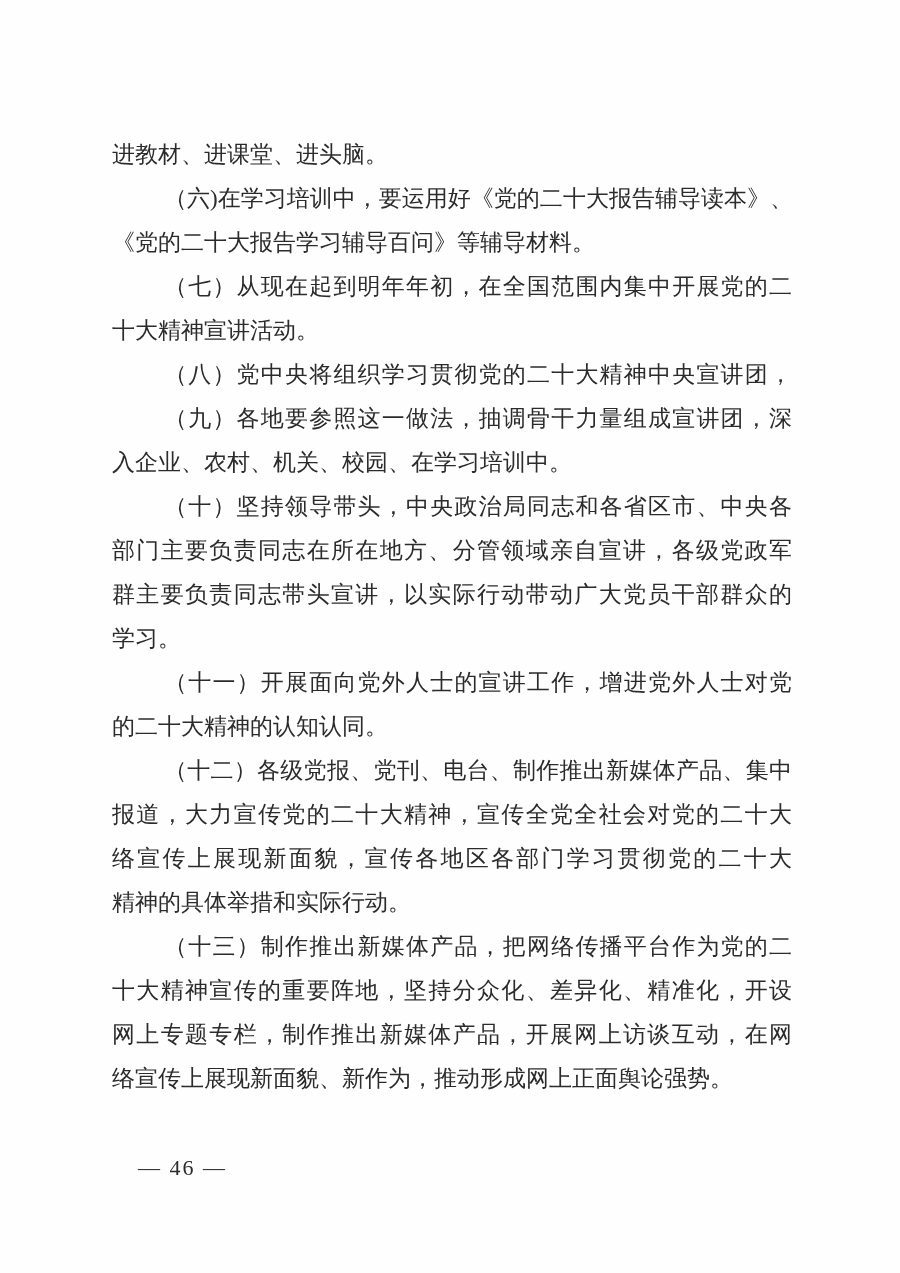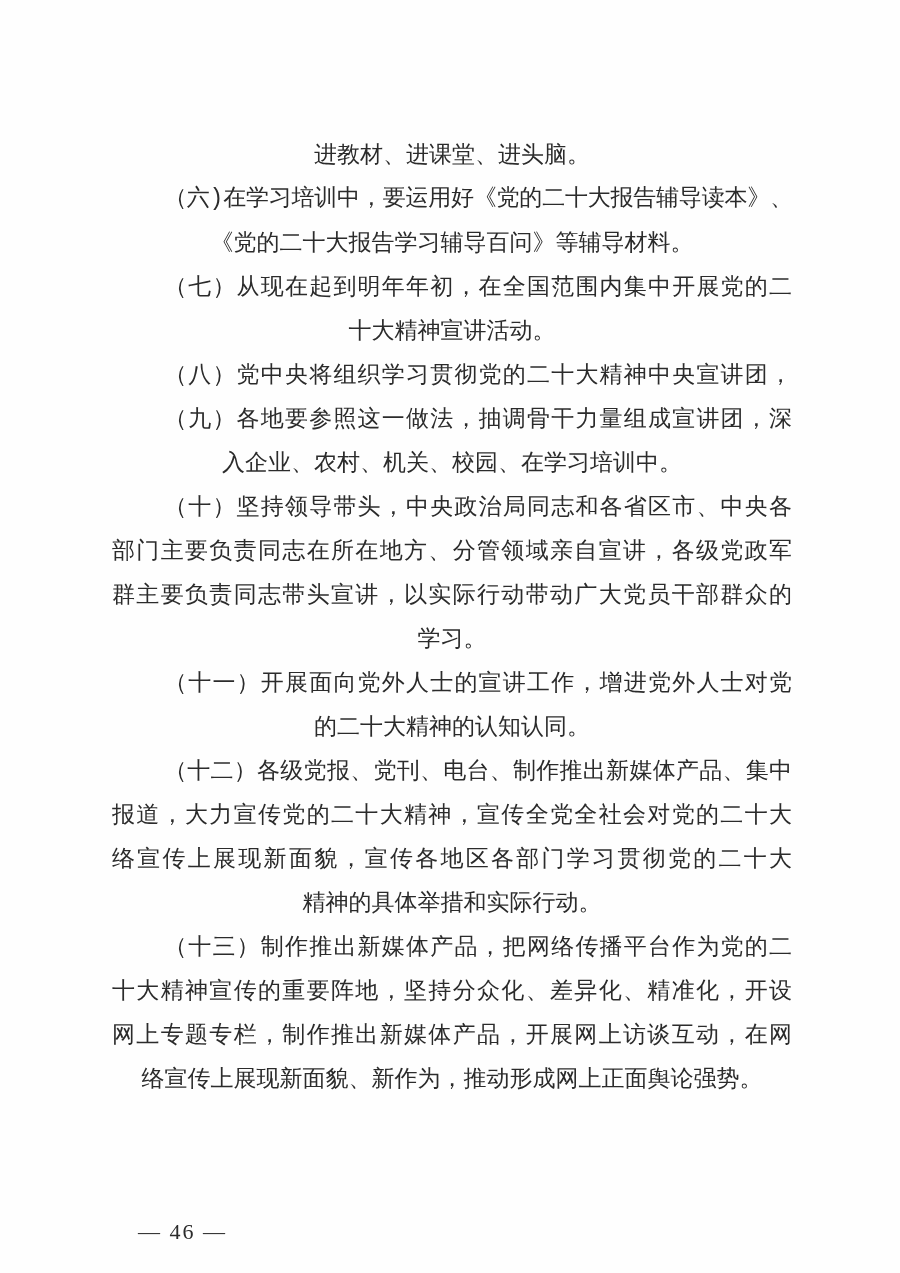--- a/index.html
+++ b/index.html
@@ -25,38 +25,36 @@
     top: 133px;
     width: 680px;
   }
   .line {
     height: 44px;
     line-height: 44px;
     font-size: 23px;
     color: var(--ink, #2b2b2b);
     white-space: nowrap;
     font-weight: 400;
-    text-align: center;
   }
   .line.fill {
     text-align: justify;
     text-align-last: justify;
     text-justify: inter-character;
   }
   .line.ind {
     padding-left: 52px;
   }
   .line.tight {
     letter-spacing: -1px;
-    font-family: Liberation Mono, monospace;
   }
   .page-number {
     position: absolute;
     left: 138px;
-    top: 1210px;
+    top: 1146px;
     height: 44px;
     line-height: 44px;
     font-size: 22px;
     color: var(--ink, #2b2b2b);
     letter-spacing: 2px;
     white-space: nowrap;
   }
 </style>
 </head>
 <body>

